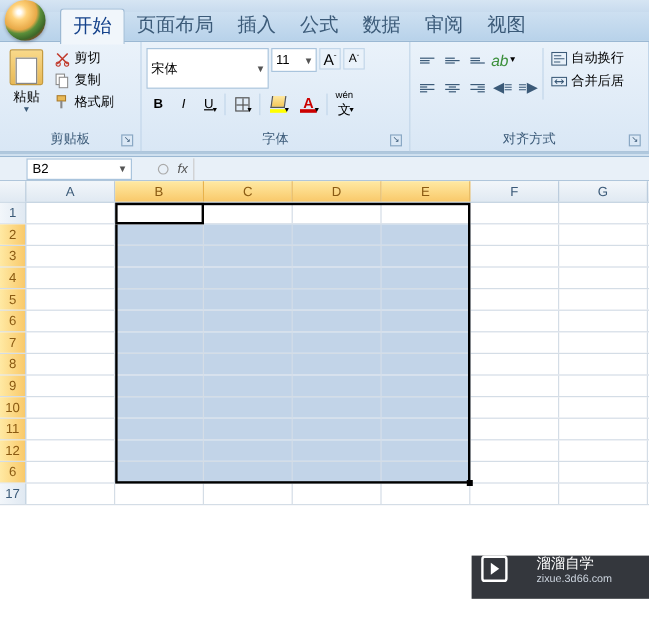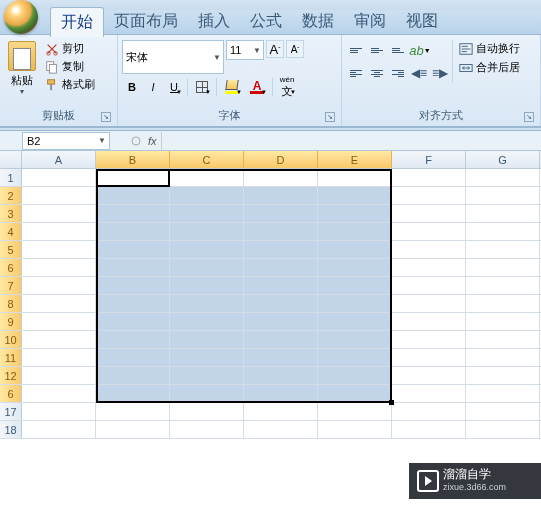--- a/index.html
+++ b/index.html
@@ -97,21 +97,21 @@
 .row-h.sel { background: linear-gradient(to right, #ffe9a3, #f9c96a); color: #8a5a12; }
 .cell { width: 74px; border-right: 1px solid #d4dde6; }
 .cell.selarea { background: #c2d4e8; }
 
 
 .sel-border { position: absolute; border: 2px solid #000; pointer-events: none; }
 .sel-handle { position: absolute; width: 5px; height: 5px; background: #000; }
 .active-cell { position: absolute; background: #fff; border: 2px solid #000; pointer-events: none; }
 
 
-.watermark { position: absolute; right: 0; bottom: 26px; width: 132px; height: 36px; background: rgba(35,38,45,0.92); color: #fff; display: flex; align-items: center; gap: 4px; padding: 0 8px; font-size: 12px; }
+.watermark { position: absolute; right: 0; bottom: 26px; width: 148px; height: 36px; background: rgba(35,38,45,0.92); color: #fff; display: flex; gap: 24px; padding: 0 8px; font-size: 12px; }
 .play-logo { width: 22px; height: 22px; border: 2px solid #fff; border-radius: 3px; display: flex; align-items: center; justify-content: center; }
 .play-tri { width: 0; height: 0; border-left: 7px solid #fff; border-top: 5px solid transparent; border-bottom: 5px solid transparent; }
 .wm-text { display: flex; flex-direction: column; line-height: 13px; }
 .wm-sub { font-size: 9px; color: #cbd3dd; }
 </style>
 </head>
 <body>
 
 <div class="title-bar"></div>
 
@@ -484,30 +484,20 @@
       <div class="row">
         <div class="row-h">17</div>
         <div class="cell"></div>
         <div class="cell"></div>
         <div class="cell"></div>
         <div class="cell"></div>
         <div class="cell"></div>
         <div class="cell"></div>
         <div class="cell"></div>
       </div>
-      <div class="row">
-        <div class="row-h">18</div>
-        <div class="cell"></div>
-        <div class="cell"></div>
-        <div class="cell"></div>
-        <div class="cell"></div>
-        <div class="cell"></div>
-        <div class="cell"></div>
-        <div class="cell"></div>
-      </div>
     </div>
 
   <div class="sel-border" style="left:96px; top:18px; width:296px; height:234px;"></div>
   <div class="active-cell" style="left:96px; top:18px; width:74px; height:18px;"></div>
   <div class="sel-handle" style="left:389px; top:249px;"></div>
 </div>
 
 <div class="watermark">
   <div class="play-logo">
       <div class="play-tri"></div>

